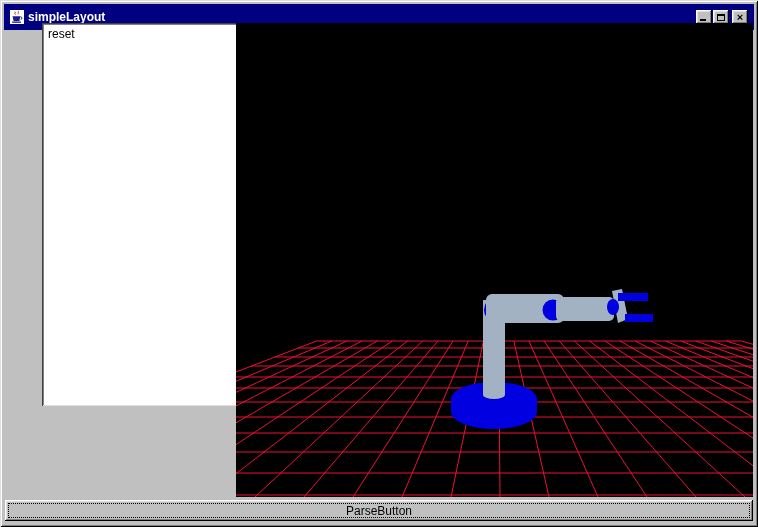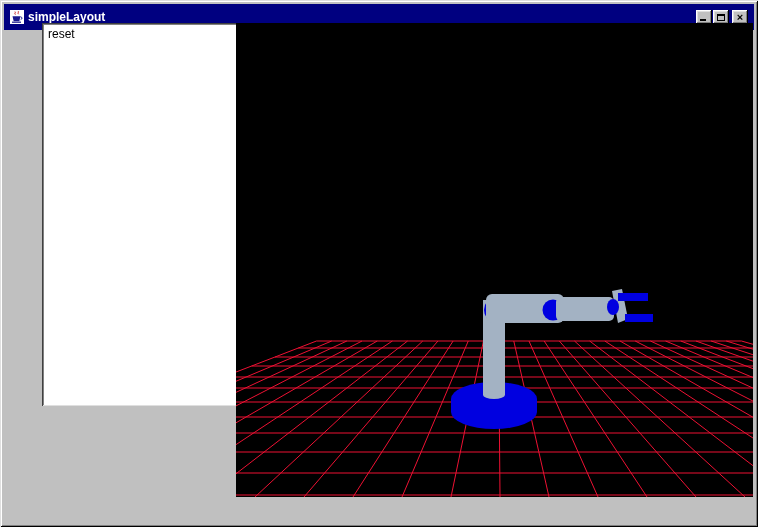--- a/index.html
+++ b/index.html
@@ -186,14 +186,18 @@
         <circle class="blue" cx="317" cy="287" r="10.5"></circle>
         <rect class="gray" x="320" y="274" width="58" height="24" rx="5"></rect>
         <polygon class="gray" points="376,268 386,266 392,296 382,300"></polygon>
         <ellipse class="blue" cx="377" cy="284" rx="6" ry="8"></ellipse>
         <rect class="blue" x="382" y="270" width="30" height="8"></rect>
         <rect class="blue" x="389" y="291" width="28" height="8"></rect>
       </g>
     </svg>
   </div>
 
+  <button class="parse-btn">
+    <span class="focus-rect"></span>
+    <span>ParseButton</span>
+  </button>
 
 </div>
 
 </body></html>

